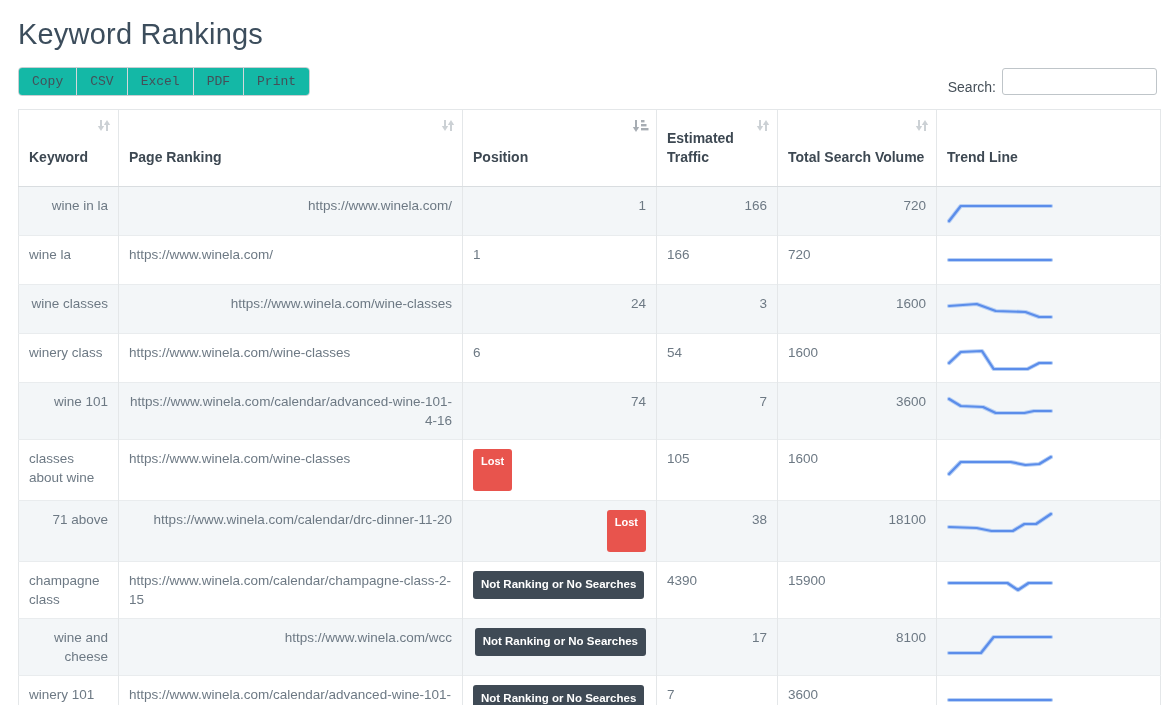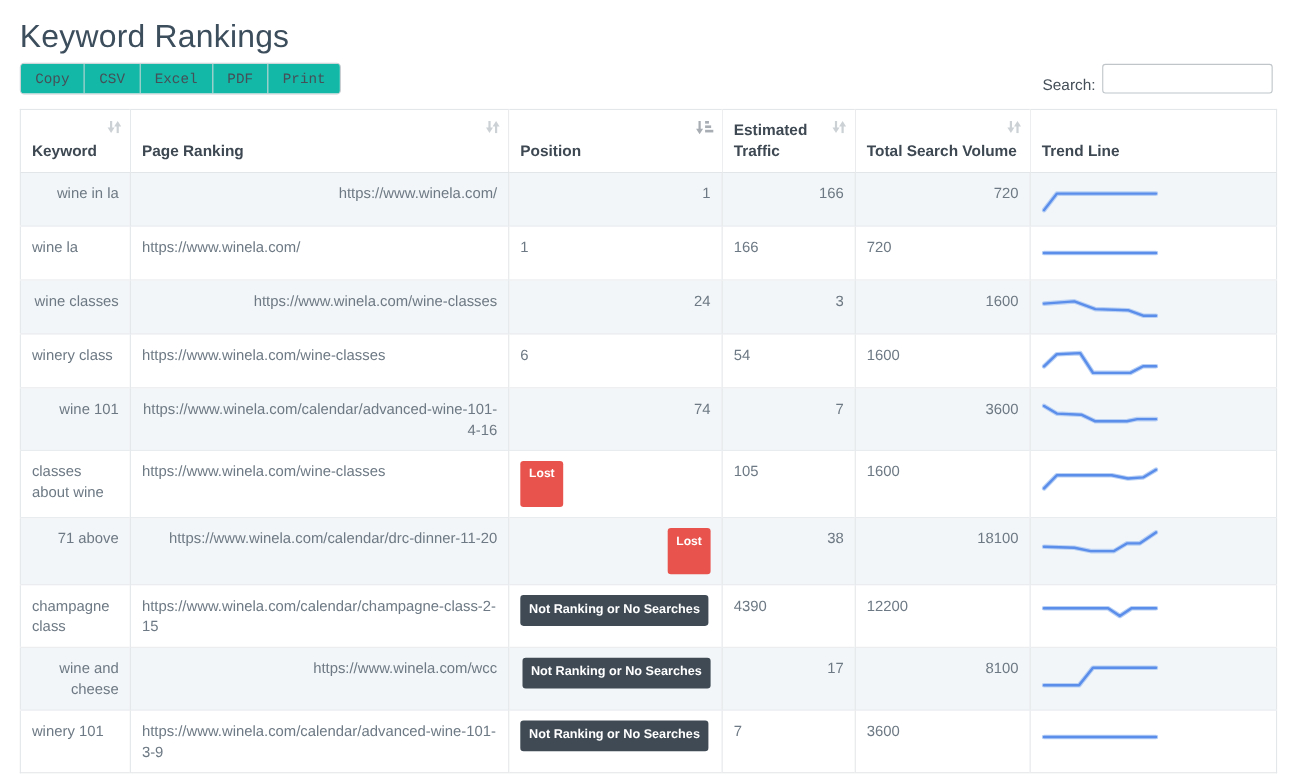--- a/index.html
+++ b/index.html
@@ -6,21 +6,21 @@
   html, body { background: #ffffff; }
   body {
     width: 1172px; height: 705px; overflow: hidden;
     font-family: "Liberation Sans", "DejaVu Sans", sans-serif;
     color: #6d7984;
   }
   .page { padding: 12px 15px 0 18px; }
 
   .page-title {
     font-size: 29px; font-weight: 400; color: #3c4d5c;
-    margin-top: 6px; margin-bottom: 6px; letter-spacing: 0.2px;
+    margin-top: 6px; margin-bottom: 16px; letter-spacing: 0.2px;
   }
   .page-subtitle { font-size: 13px; color: #57636d; margin-bottom: 20px; }
 
   .toolbar-row {
     display: flex; justify-content: space-between; align-items: center;
     margin-bottom: 13px; width: 1139px;
   }
   .btn-group {
     display: inline-flex; border: 1px solid #c9ced2; border-radius: 4px;
     overflow: hidden; background: #fff;
@@ -39,21 +39,21 @@
     padding: 2px 7px; font-size: 13px; font-family: inherit; color: #454f58;
   }
 
   table.dataTable {
     width: 1139px; table-layout: fixed; border-collapse: collapse;
     border: 1px solid #e4e7e9; font-size: 13.5px;
   }
   table.dataTable th {
     position: relative; vertical-align: bottom; text-align: left;
     background: #ffffff; color: #3d4852; font-size: 14px; font-weight: 700;
-    height: 57px; padding: 9px 10px; border-left: 1px solid #e4e7e9;
+    height: 57px; padding: 19px 10px; border-left: 1px solid #e4e7e9;
     border-bottom: 1px solid #d9dde0; line-height: 19px; cursor: pointer;
   }
   table.dataTable th:first-child, table.dataTable td:first-child { border-left: none; }
   table.dataTable td {
     vertical-align: top; padding: 9px 10px; line-height: 19px;
     border-left: 1px solid #e4e7e9; border-top: 1px solid #e9ecee;
     color: #6d7984; word-wrap: break-word; overflow-wrap: break-word;
   }
   tr.stripe td { background: #f3f6f8; text-align: right; }
   td.trend-cell { vertical-align: middle; }
@@ -226,21 +226,21 @@
               <polyline points="2,17 28,18 42,21 62,21 73,14 84,14 98,4" fill="none" stroke="#b9d1f5" stroke-width="4.2" stroke-linejoin="round" stroke-linecap="round"></polyline>
               <polyline points="2,17 28,18 42,21 62,21 73,14 84,14 98,4" fill="none" stroke="#5b8dea" stroke-width="2.2" stroke-linejoin="round" stroke-linecap="round"></polyline>
             </svg>
           </td>
         </tr>
         <tr>
           <td>champagne class</td>
           <td>https://www.winela.com/calendar/champagne-class-2-15</td>
           <td><span class="badge badge-dark">Not Ranking or No Searches</span></td>
           <td>4390</td>
-          <td>12200</td>
+          <td>15900</td>
           <td class="trend-cell">
             <svg class="spark" width="106" height="30" viewBox="0 0 100 30" preserveAspectRatio="none">
               <polyline points="2,12 57,12 67,19 77,12 98,12" fill="none" stroke="#b9d1f5" stroke-width="4.2" stroke-linejoin="round" stroke-linecap="round"></polyline>
               <polyline points="2,12 57,12 67,19 77,12 98,12" fill="none" stroke="#5b8dea" stroke-width="2.2" stroke-linejoin="round" stroke-linecap="round"></polyline>
             </svg>
           </td>
         </tr>
         <tr class="stripe">
           <td>wine and cheese</td>
           <td>https://www.winela.com/wcc</td>

